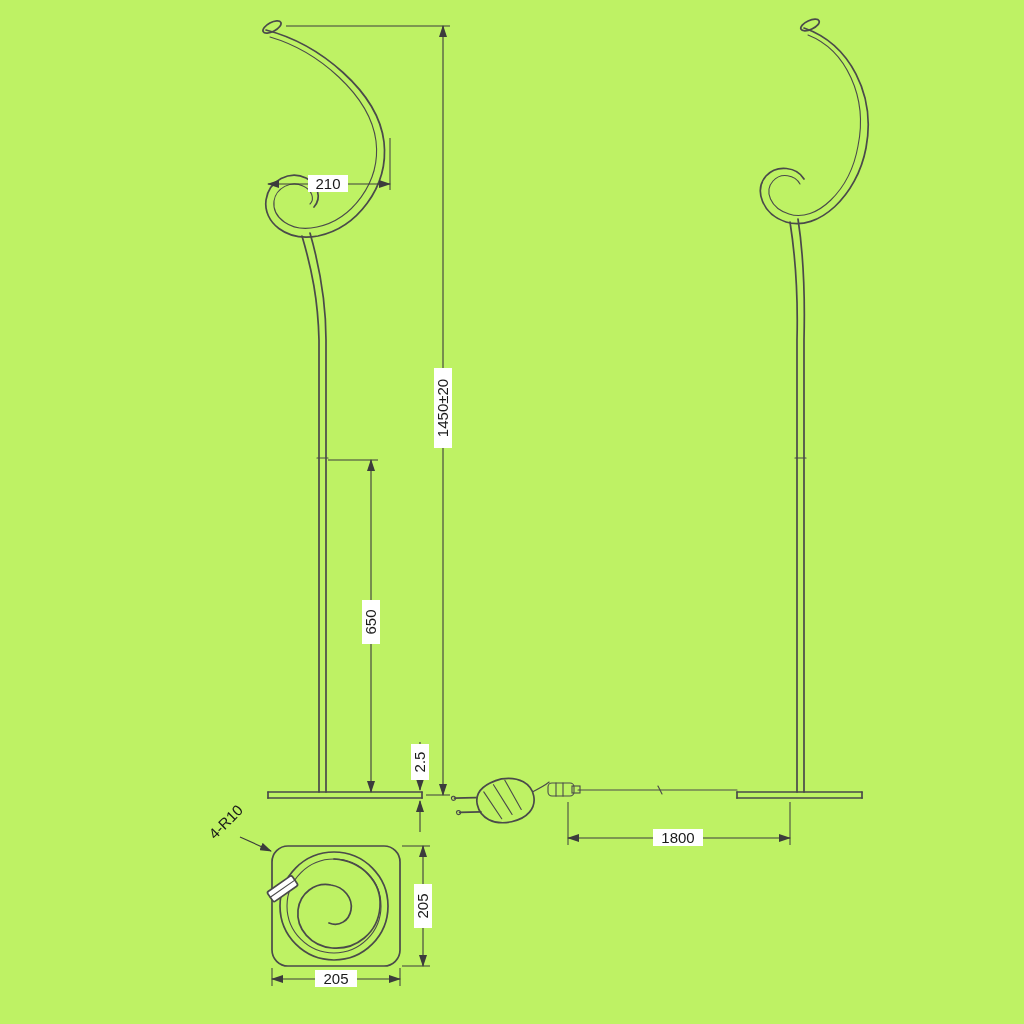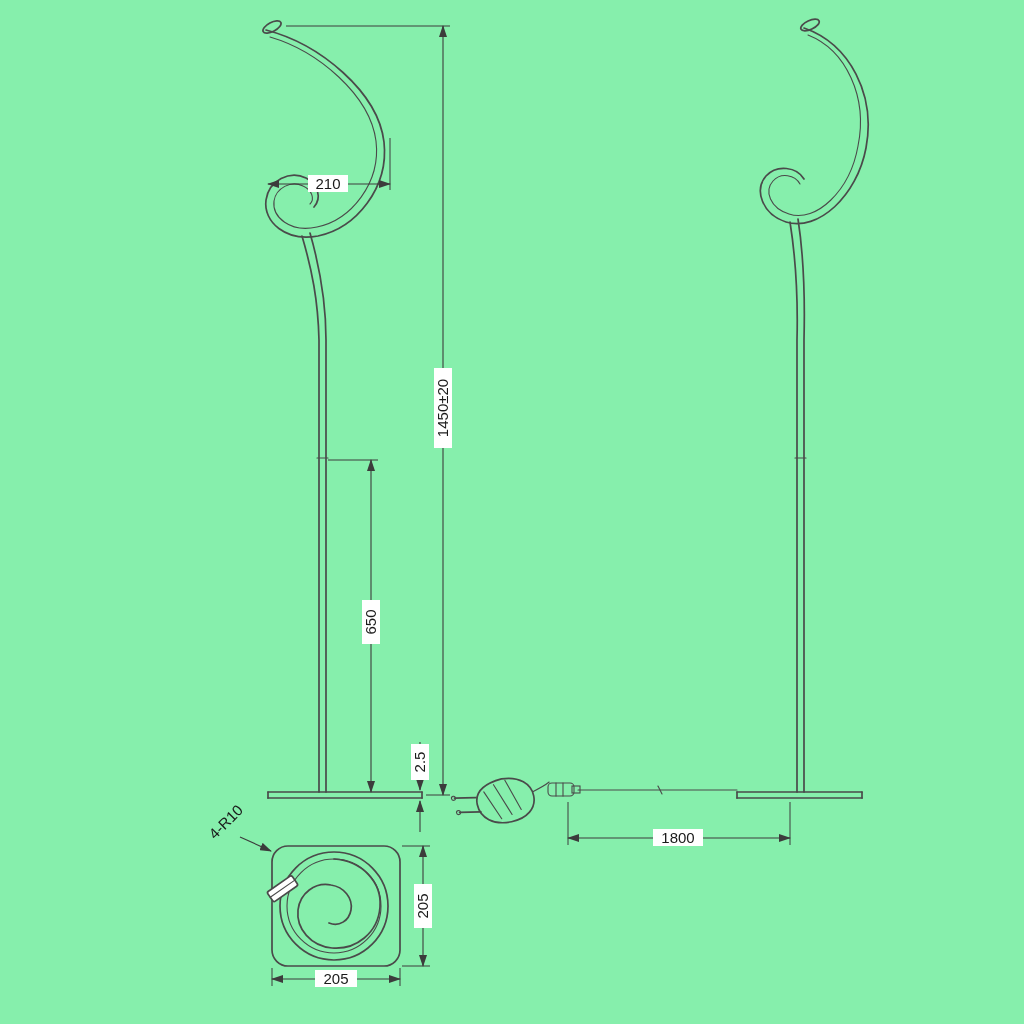--- a/index.html
+++ b/index.html
@@ -1,16 +1,16 @@
 <!DOCTYPE html>
 <html><head>
 <meta charset="utf-8">
 <style>
   html,body{margin:0;padding:0;background:#ffffff;}
-  #canvas{width:1024px;height:1024px;position:relative;background:#86efac;overflow:hidden;}
+  #canvas{width:1024px;height:1024px;position:relative;background:#bef264;overflow:hidden;}
   svg{display:block;}
   .draw{fill:none;stroke:#4a4a4a;stroke-width:1.7;stroke-linecap:round;stroke-linejoin:round;}
   .draw-thin{fill:none;stroke:#4a4a4a;stroke-width:1.1;stroke-linecap:round;}
   .dim{fill:none;stroke:#3c3c3c;stroke-width:1.1;}
   .ext{fill:none;stroke:#3c3c3c;stroke-width:1;}
   .lbl{font:15px "Liberation Sans", sans-serif;fill:#1a1a1a;}
   .lblbg{fill:#ffffff;}
   .whitefill{fill:#ffffff;stroke:#4a4a4a;stroke-width:1.7;}
 </style>
 </head>

